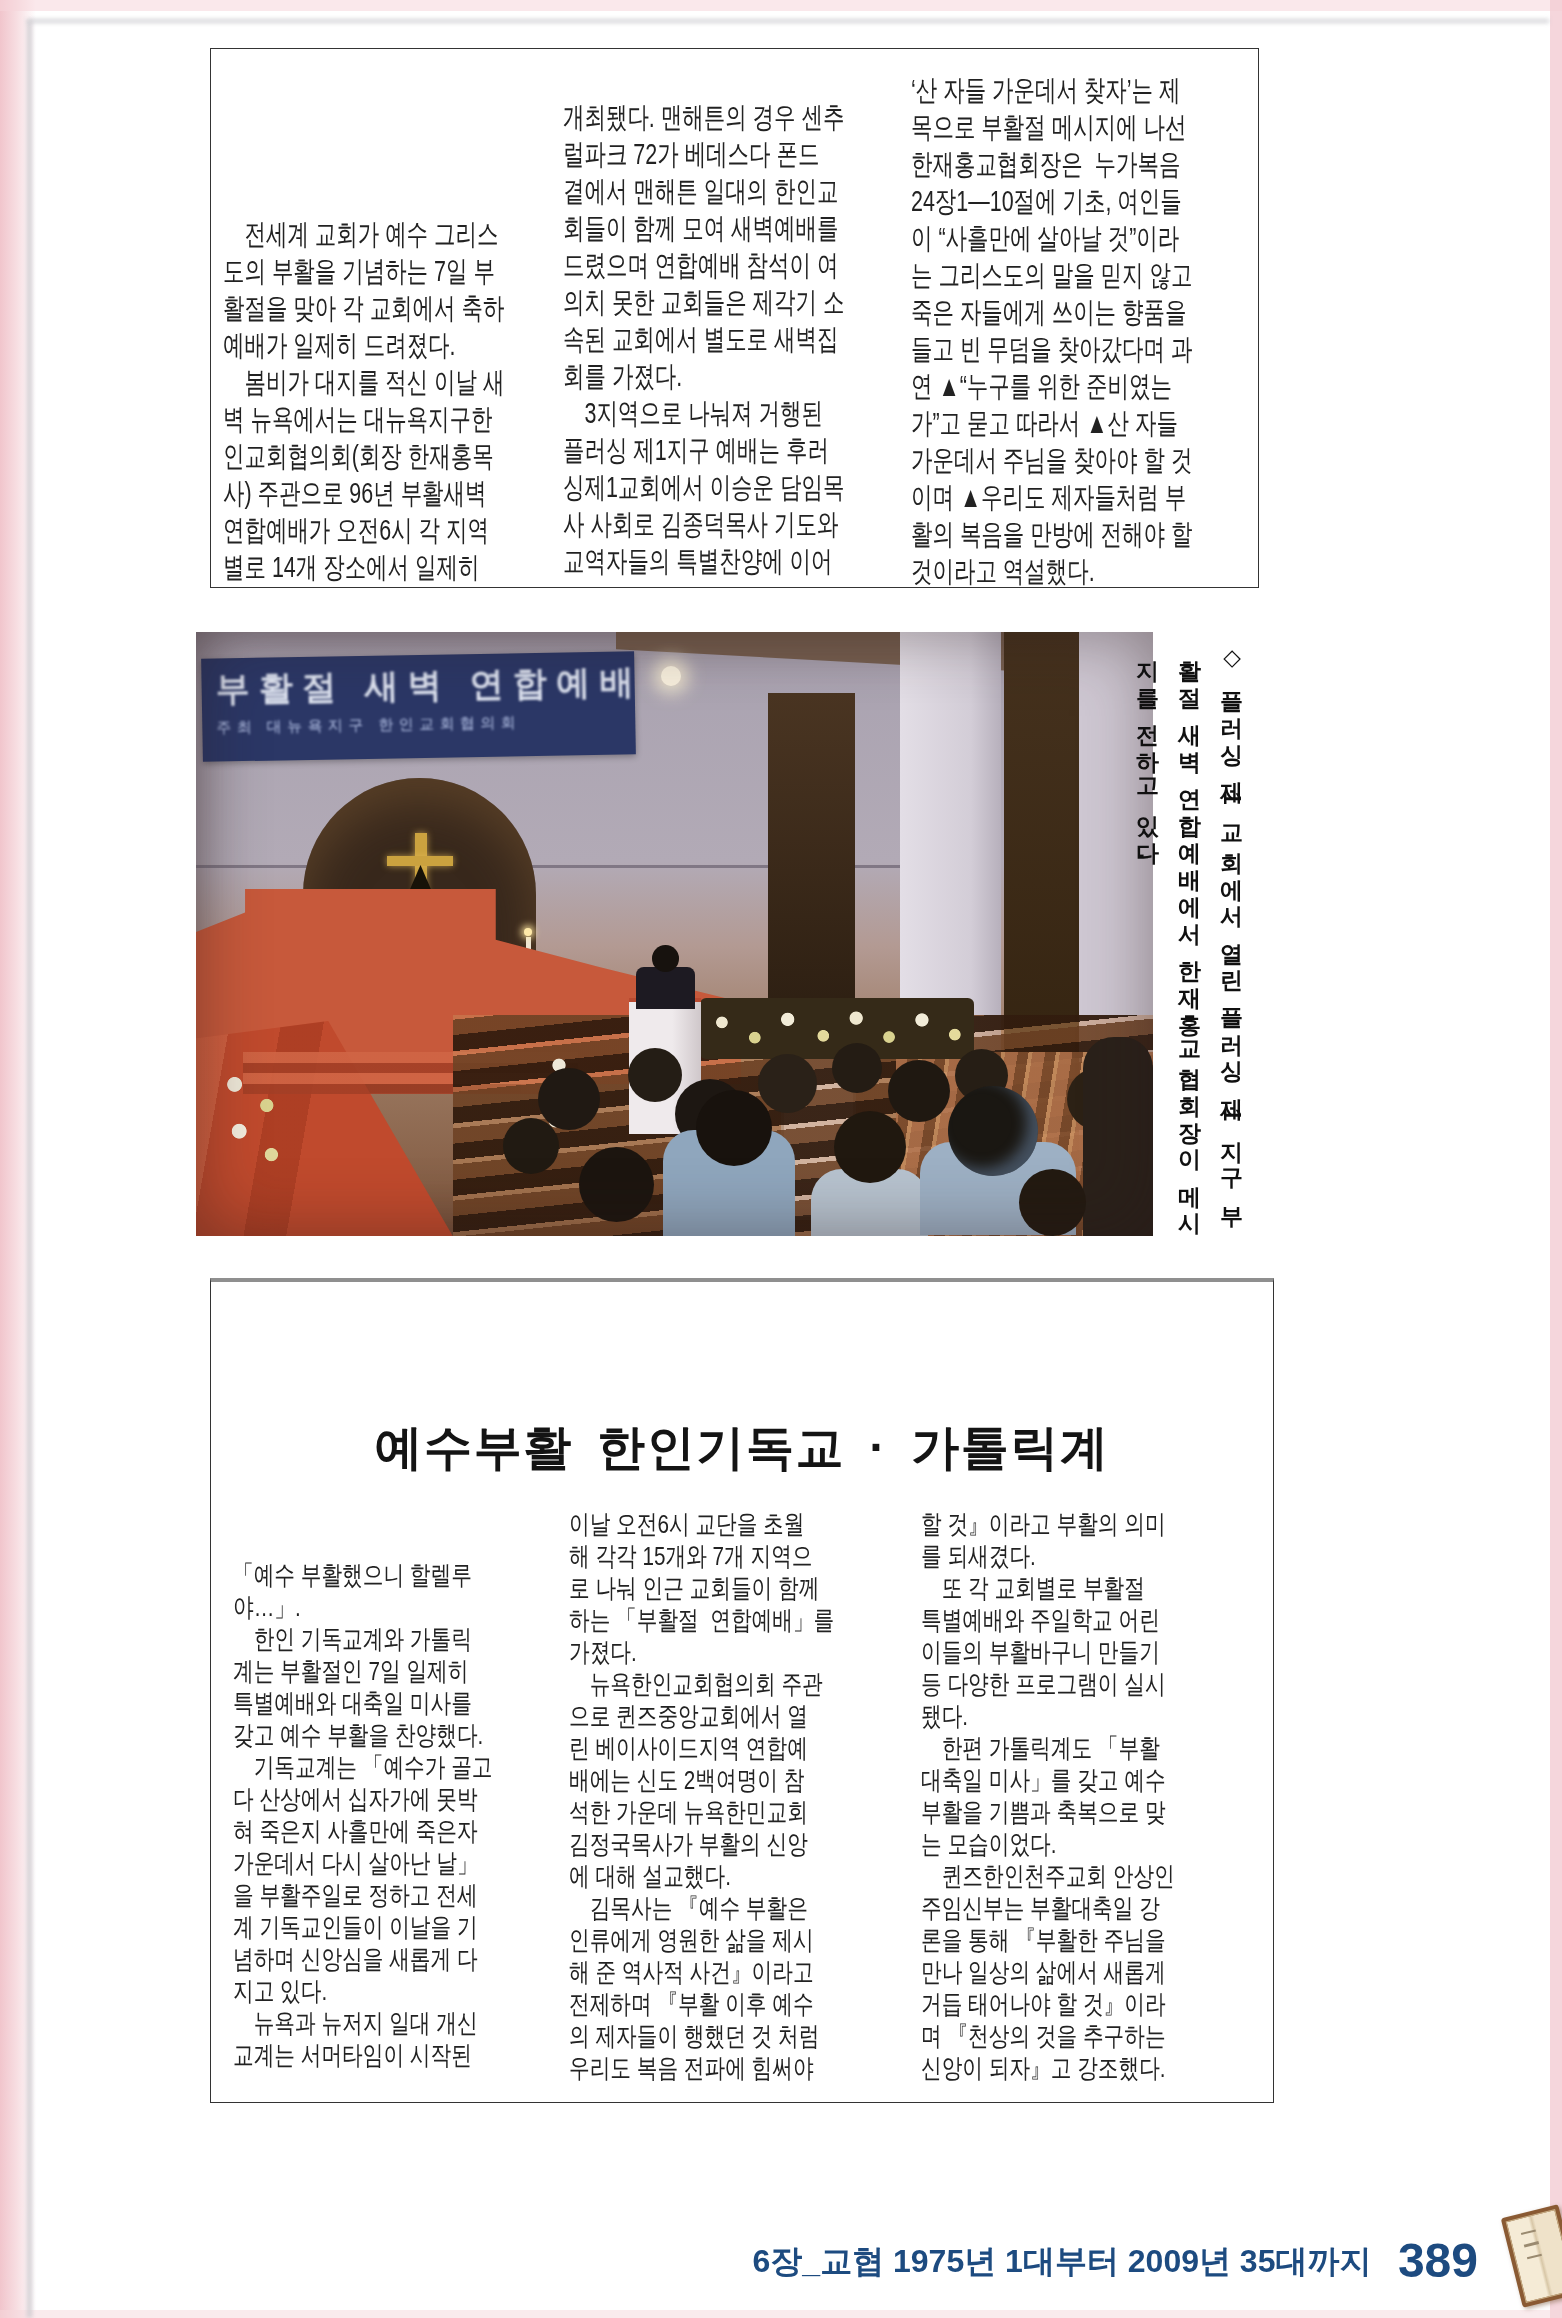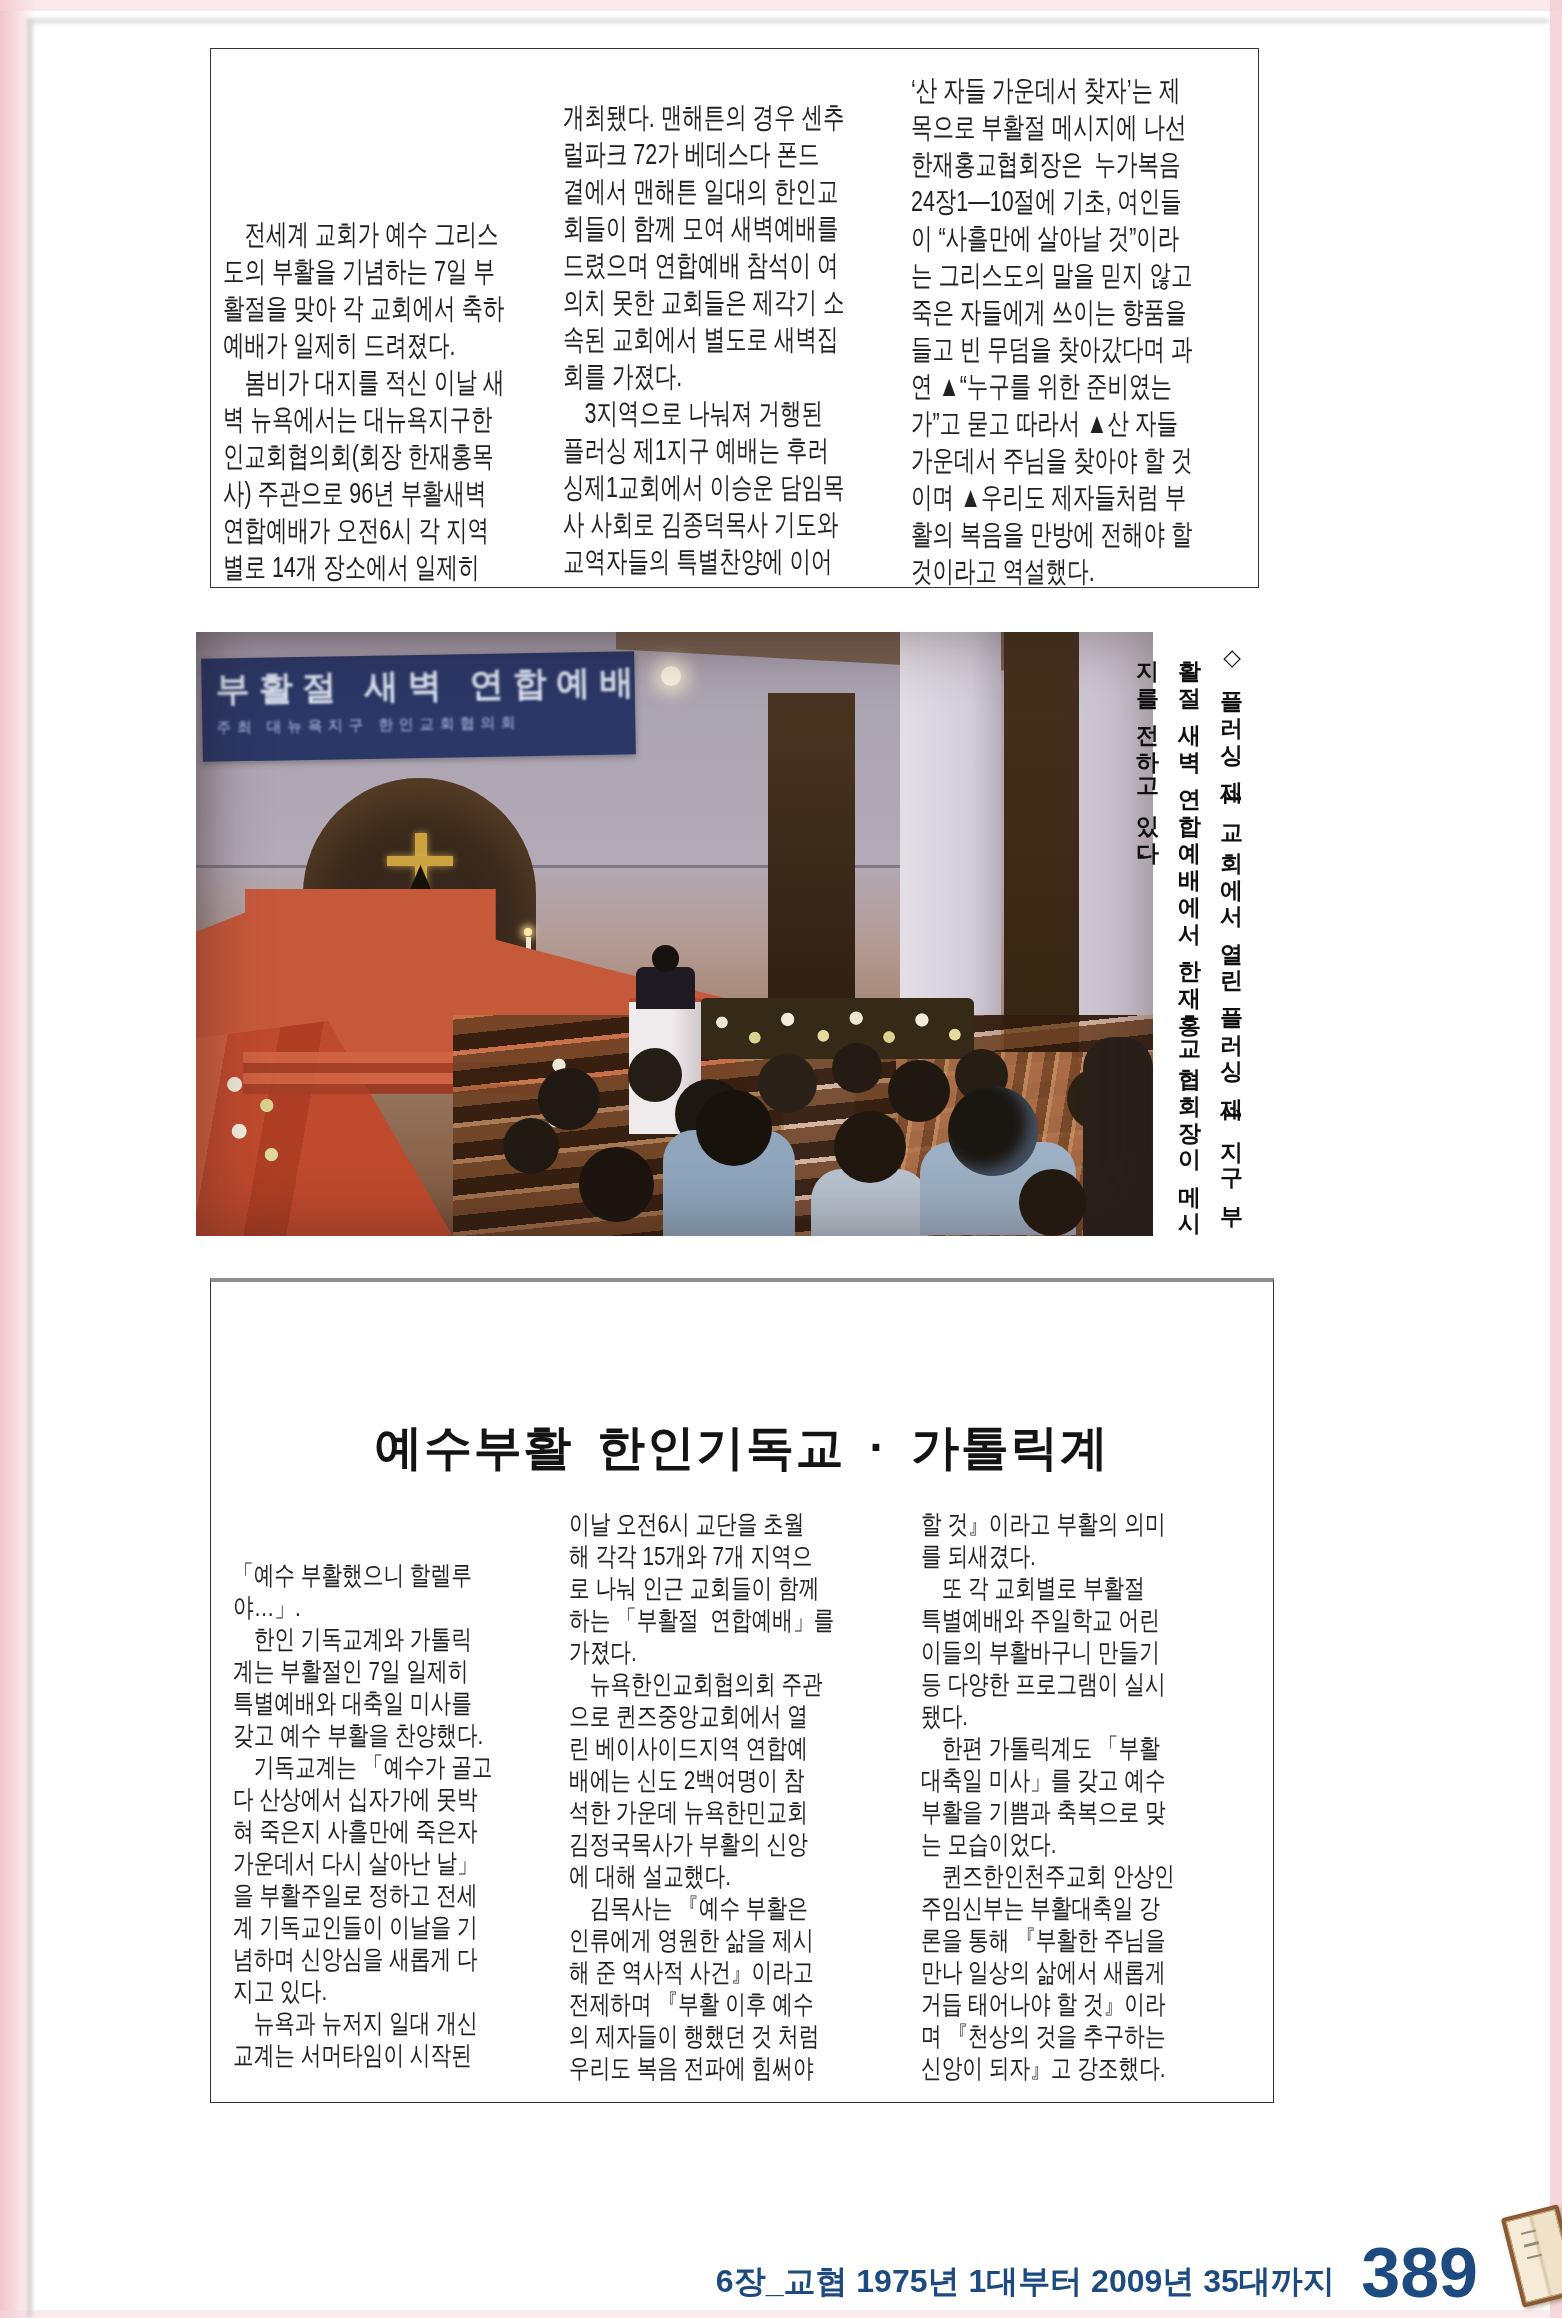--- a/index.html
+++ b/index.html
@@ -137,21 +137,21 @@
     border-top:2.3px solid #1d1d1d;border-bottom:2.3px solid #1d1d1d;padding:7px 0;
     font-size:29px;font-weight:600;color:#1a1a1a;}
   .ba-col{font-size:26.5px;line-height:32px;transform:scaleX(.78);color:#222;}
   .ba-c1{left:22px;top:277px;width:424px;}
   .ba-c2{left:358px;top:226px;width:416px;}
   .ba-c3{left:710px;top:226px;width:416px;}
 
   
   .footer{position:absolute;left:0;top:2233px;width:1478px;text-align:right;white-space:nowrap;}
   .footer-chapter{font-size:32px;font-weight:600;color:#1d4b80;letter-spacing:0;vertical-align:baseline;}
-  .footer-page{font-size:70px;font-weight:800;color:#1d4b80;margin-left:23px;vertical-align:-4.7px;}
+  .footer-page{font-size:48px;font-weight:800;color:#1d4b80;margin-left:23px;vertical-align:-4.7px;}
   .book-icon{position:absolute;left:1511px;top:2210px;width:59px;height:92px;
     transform:rotate(-14deg);background:#8a5a33;border-radius:3.1px;box-shadow:1.6px 2.3px 4.7px rgba(120,90,60,.5);}
   .book-pages{position:absolute;inset:3.9px;background:linear-gradient(90deg,#f5ebd6 0 44%,#d8c7a7 50%,#efe2c9 56% 100%);
     border:0.8px solid #c9b астр08;}
   .book-pages{border:0.8px solid #c9b088;}
   .book-line{position:absolute;left:11px;width:15.6px;height:2.3px;background:#9a8a70;}
 </style>
 </head>
 <body>
 

